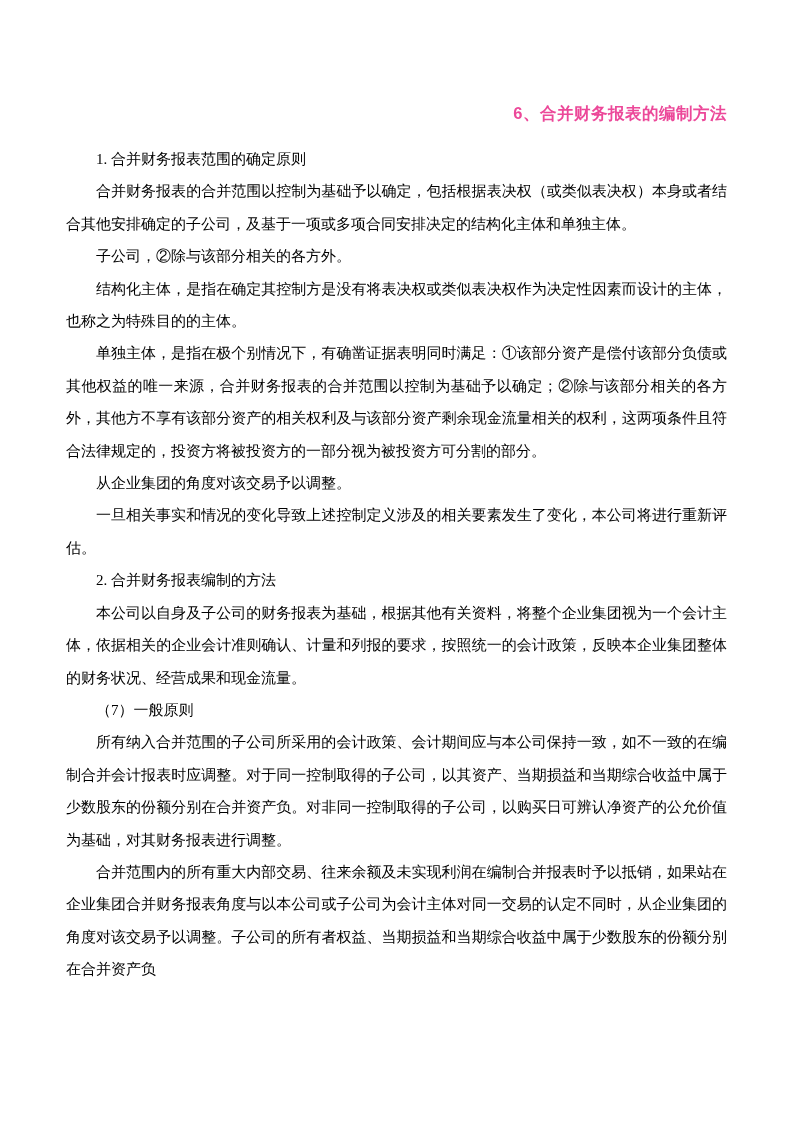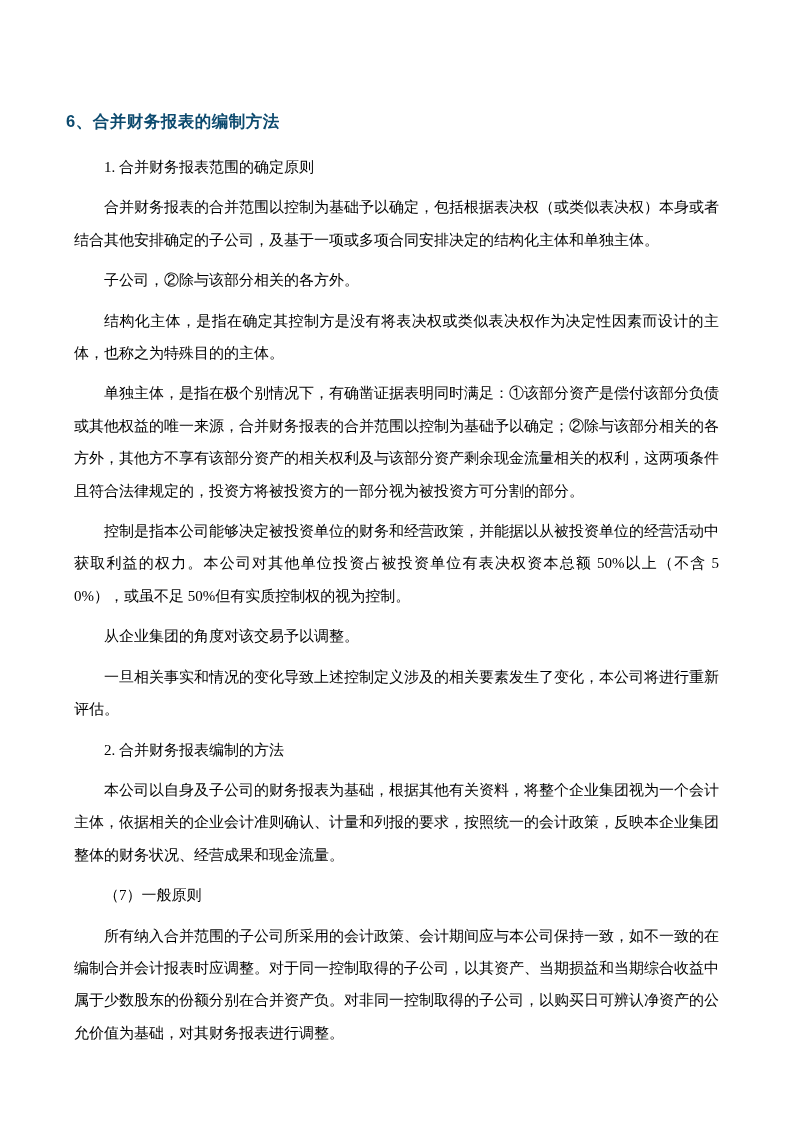--- a/index.html
+++ b/index.html
@@ -19,46 +19,47 @@
     width: 793px;
     height: 1122px;
     padding: 93px 66px 0 66px;
     background: #ffffff;
   }
   .doc-title {
     font-family: "Liberation Sans", "DejaVu Sans", sans-serif;
     font-size: 16.5px;
     font-weight: bold;
     line-height: 24px;
-    margin: 16px 0 18px 0;
-    color: #0c4a6e;
+    margin: 8px 0 18px 0;
+    color: #ec4899;
     letter-spacing: 0.5px;
+    text-align: right;
   }
   .paragraphs p {
-    margin: 8px;
+    margin: 0;
     font-size: 15px;
     line-height: 32.4px;
     text-align: justify;
     text-indent: 2em;
     color: #000000;
     word-break: break-all;
   }
 </style>
 </head>
 <body>
 
 <div class="page">
   <h1 class="doc-title">6、合并财务报表的编制方法</h1>
   <div class="paragraphs" id="paragraph-list">
       <p>1. 合并财务报表范围的确定原则</p>
       <p>合并财务报表的合并范围以控制为基础予以确定，包括根据表决权（或类似表决权）本身或者结合其他安排确定的子公司，及基于一项或多项合同安排决定的结构化主体和单独主体。</p>
       <p>子公司，②除与该部分相关的各方外。</p>
       <p>结构化主体，是指在确定其控制方是没有将表决权或类似表决权作为决定性因素而设计的主体，也称之为特殊目的的主体。</p>
       <p>单独主体，是指在极个别情况下，有确凿证据表明同时满足：①该部分资产是偿付该部分负债或其他权益的唯一来源，合并财务报表的合并范围以控制为基础予以确定；②除与该部分相关的各方外，其他方不享有该部分资产的相关权利及与该部分资产剩余现金流量相关的权利，这两项条件且符合法律规定的，投资方将被投资方的一部分视为被投资方可分割的部分。</p>
-      <p>控制是指本公司能够决定被投资单位的财务和经营政策，并能据以从被投资单位的经营活动中获取利益的权力。本公司对其他单位投资占被投资单位有表决权资本总额 50%以上（不含 50%），或虽不足 50%但有实质控制权的视为控制。</p>
       <p>从企业集团的角度对该交易予以调整。</p>
       <p>一旦相关事实和情况的变化导致上述控制定义涉及的相关要素发生了变化，本公司将进行重新评估。</p>
       <p>2. 合并财务报表编制的方法</p>
       <p>本公司以自身及子公司的财务报表为基础，根据其他有关资料，将整个企业集团视为一个会计主体，依据相关的企业会计准则确认、计量和列报的要求，按照统一的会计政策，反映本企业集团整体的财务状况、经营成果和现金流量。</p>
       <p>（7）一般原则</p>
       <p>所有纳入合并范围的子公司所采用的会计政策、会计期间应与本公司保持一致，如不一致的在编制合并会计报表时应调整。对于同一控制取得的子公司，以其资产、当期损益和当期综合收益中属于少数股东的份额分别在合并资产负。对非同一控制取得的子公司，以购买日可辨认净资产的公允价值为基础，对其财务报表进行调整。</p>
+      <p>合并范围内的所有重大内部交易、往来余额及未实现利润在编制合并报表时予以抵销，如果站在企业集团合并财务报表角度与以本公司或子公司为会计主体对同一交易的认定不同时，从企业集团的角度对该交易予以调整。子公司的所有者权益、当期损益和当期综合收益中属于少数股东的份额分别在合并资产负</p>
     </div>
 </div>
 
 </body></html>

